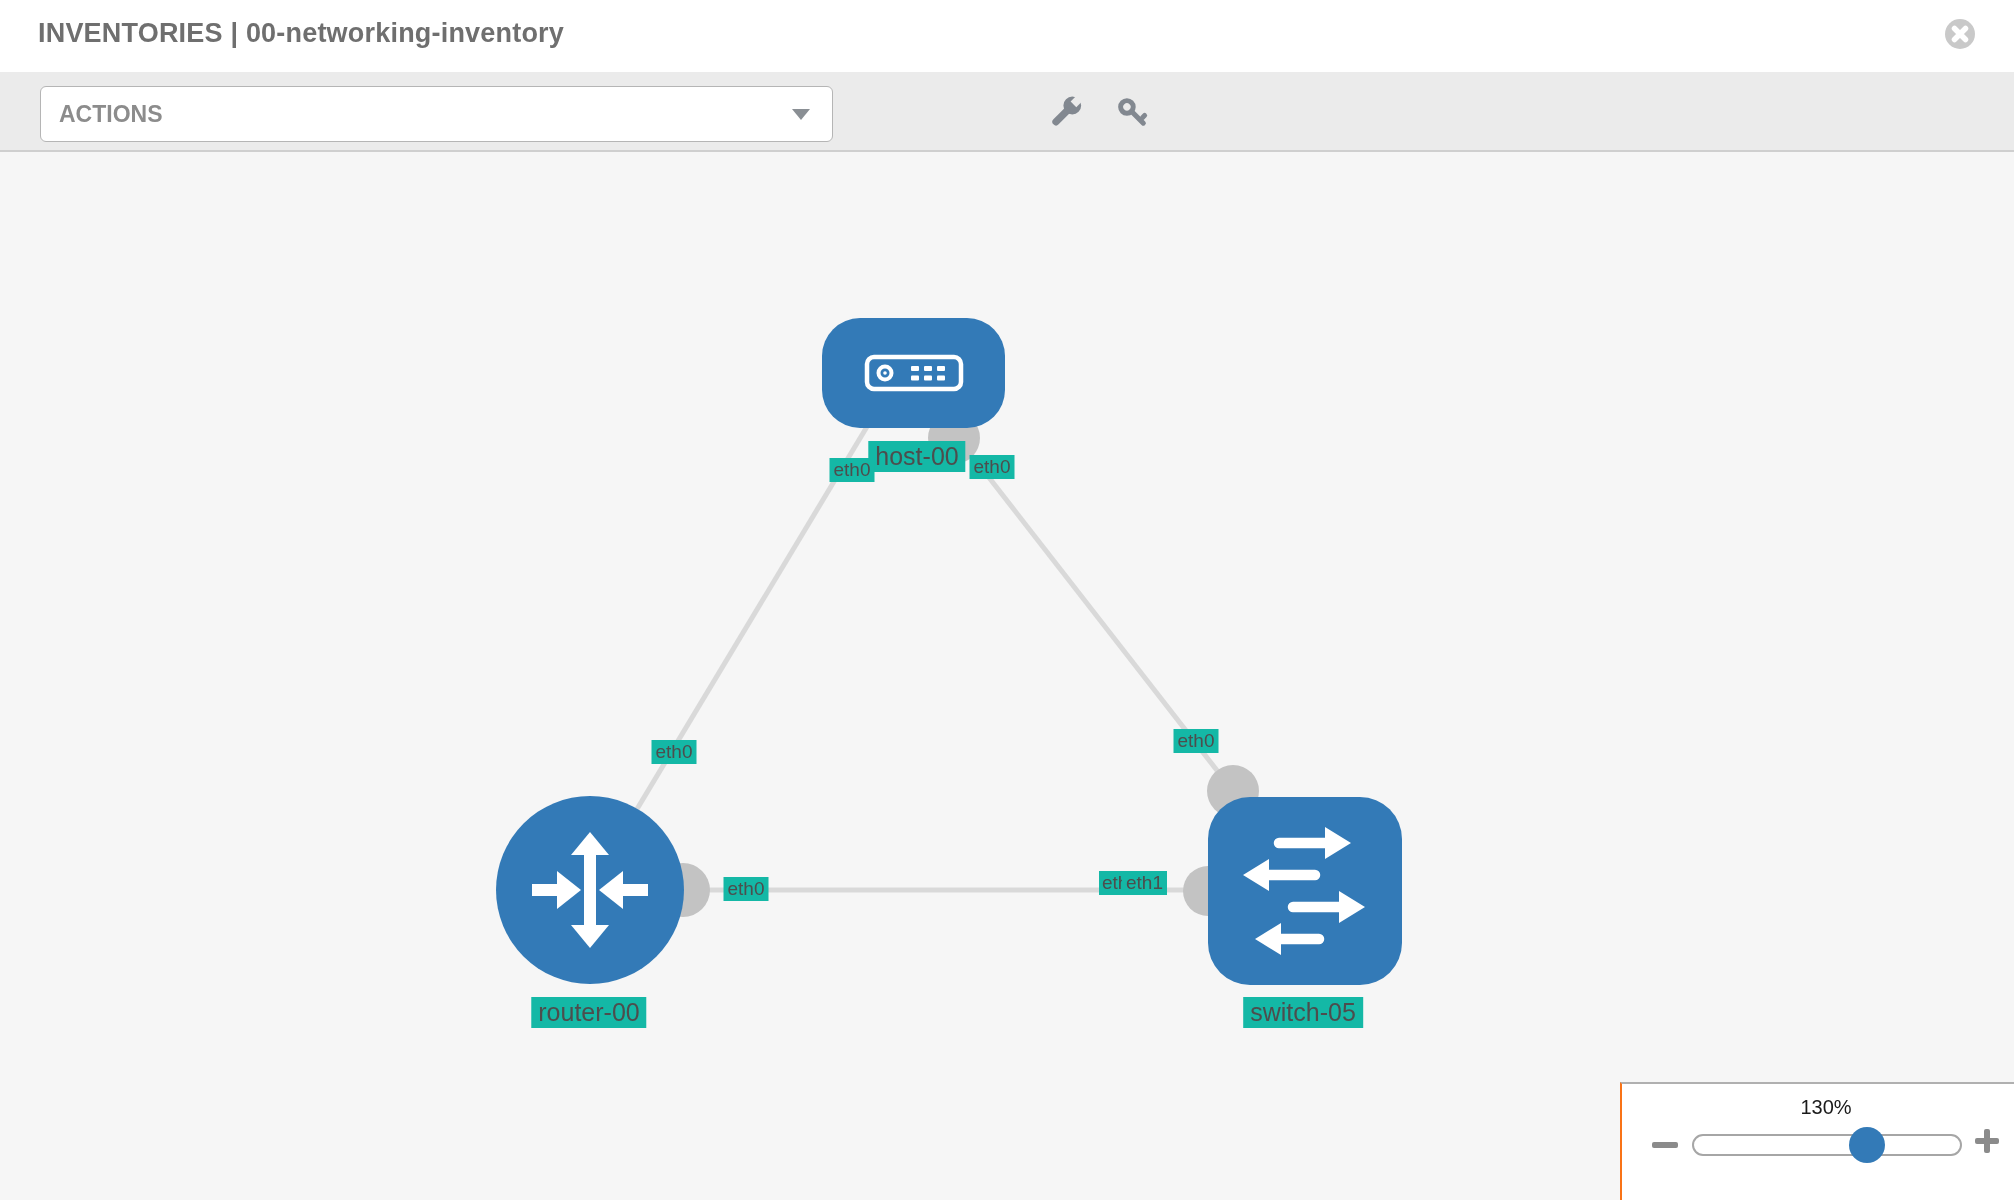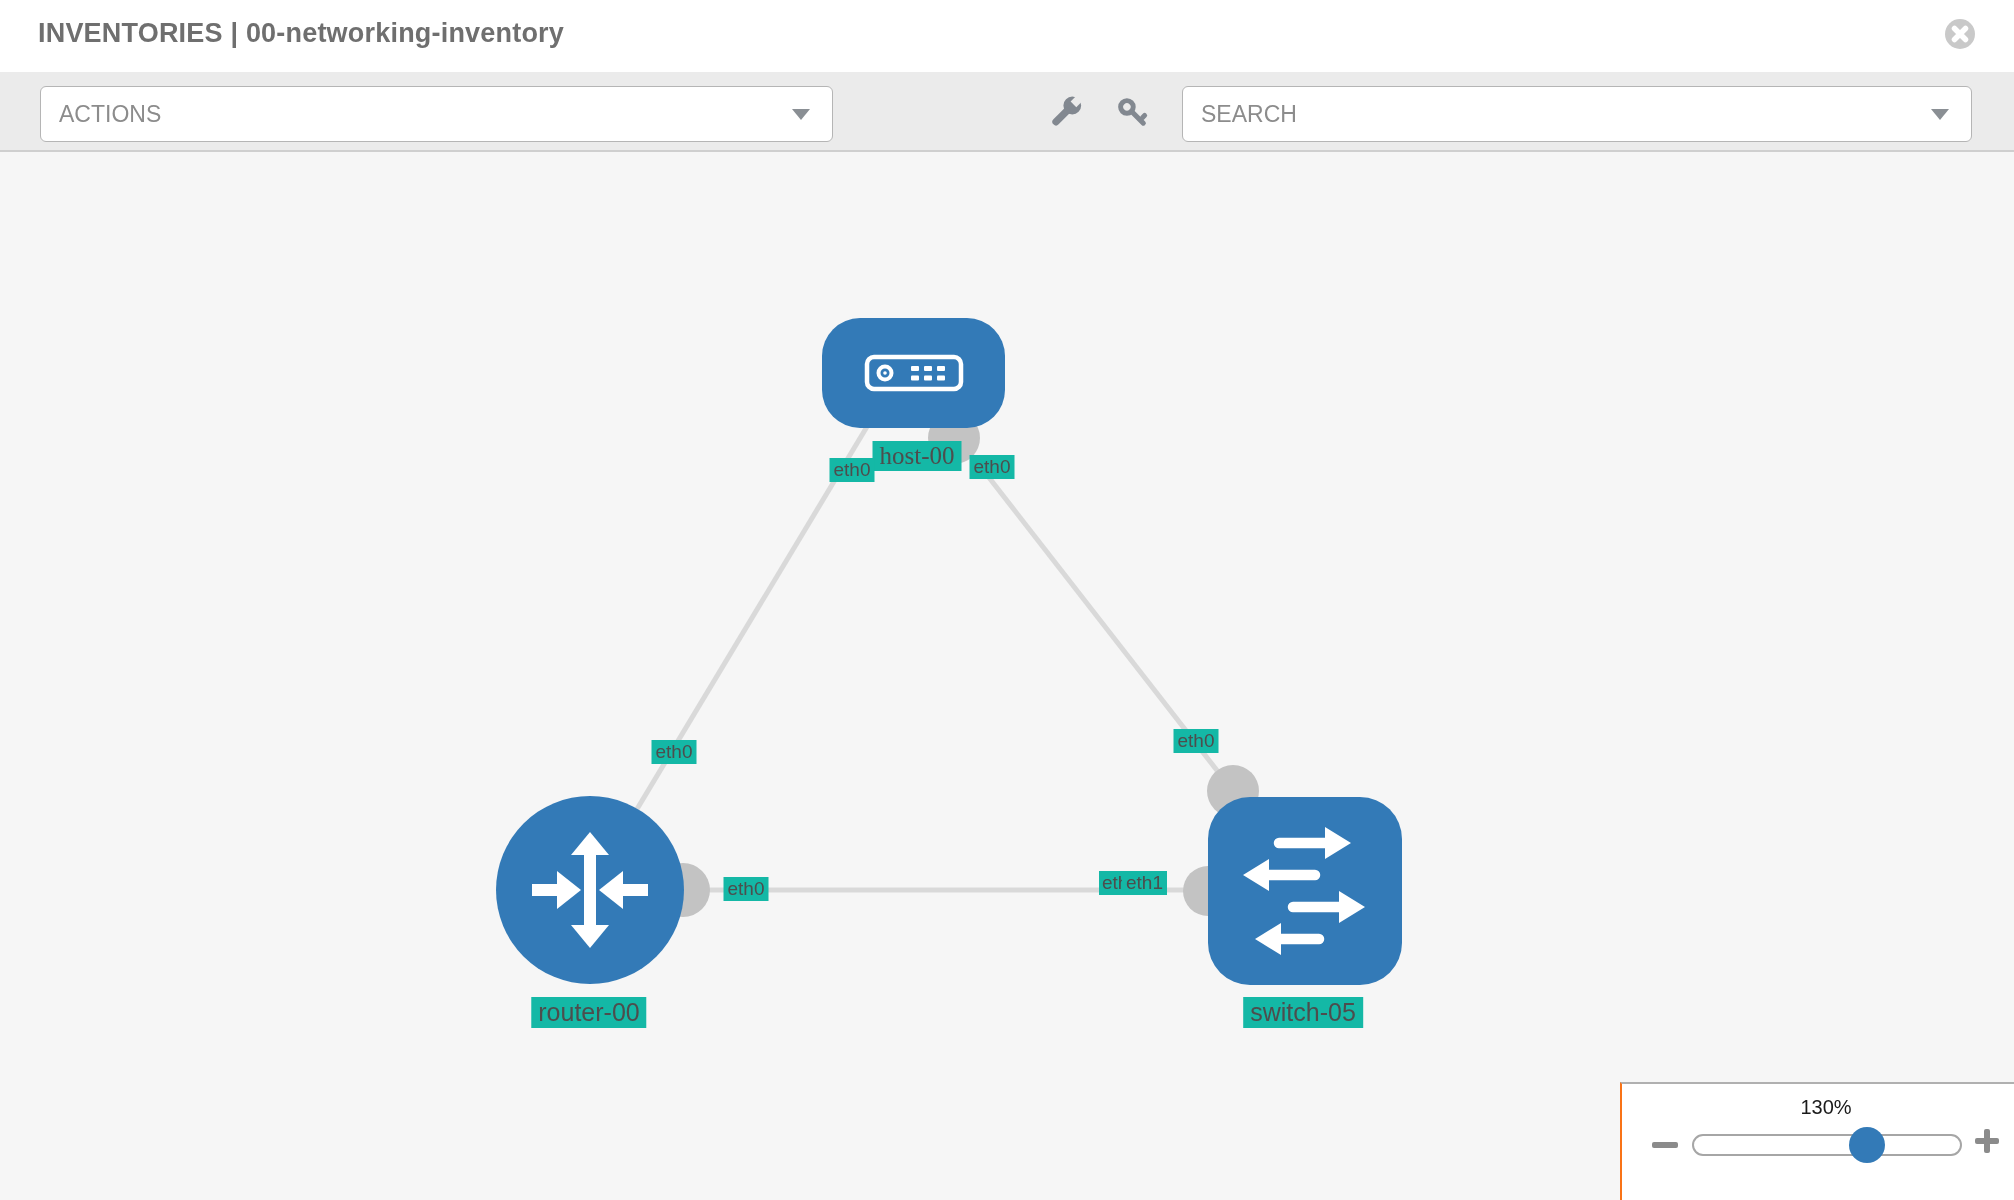--- a/index.html
+++ b/index.html
@@ -5,21 +5,21 @@
   * { margin:0; padding:0; box-sizing:border-box; }
   html,body { width:2014px; height:1200px; font-family:"Liberation Sans", sans-serif; background:#f6f6f6; overflow:hidden; }
   .app { position:relative; width:2014px; height:1200px; }
 
   
   .hdr { position:absolute; left:0; top:0; width:2014px; height:72px; background:#ffffff; z-index:10; }
   .hdr h1 { position:absolute; left:38px; top:18px; font-size:27px; font-weight:700; color:#6f6f6f; letter-spacing:0.2px; }
   .close-btn { position:absolute; left:1944px; top:18px; width:32px; height:32px; border:none; background:transparent; cursor:pointer; }
 
   
-  .toolbar { position:absolute; left:0; top:72px; width:2014px; height:80px; background:#ebebeb; border-bottom:2px solid #cfcfcf; z-index:10; }
+  .toolbar { position:absolute; left:0; top:72px; width:2014px; height:80px; background:#ebebeb; border-bottom:2px solid #cfcfcf; z-index:10;font-weight:bold; }
   .select { position:absolute; top:14px; height:56px; background:#fff; border:1px solid #b5b5b5; border-radius:6px; display:flex; align-items:center; cursor:pointer; }
   .select .sel-label { margin-left:18px; font-size:23px; color:#8c8c8c; }
   .caret { position:absolute; right:22px; top:50%; margin-top:-5px; width:0; height:0;
            border-left:9px solid transparent; border-right:9px solid transparent; border-top:11px solid #8a8f94; }
   .sel-actions { left:40px; width:793px; }
   .sel-search  { left:1182px; width:790px; }
   .tool-btn { position:absolute; top:94px; width:40px; height:40px; border:none; background:transparent; cursor:pointer; padding:0; }
   .tool-wrench { left:1046px; } .tool-key { left:1114px; }
   .tool-btn { top:22px; }
 
@@ -86,24 +86,20 @@
     <button class="tool-btn tool-key">
       <svg width="40" height="40" viewBox="0 0 36 36">
         <g transform="rotate(-45 18 18)">
           <circle cx="18" cy="9" r="5.6" fill="none" stroke="#828890" stroke-width="4.6"></circle>
           <rect x="15.8" y="14" width="4.6" height="18" rx="2.2" fill="#828890"></rect>
           <rect x="19" y="23.5" width="7" height="4.4" rx="2" fill="#828890"></rect>
         </g>
       </svg>
     </button>
 
-    <div class="select sel-search">
-      <span class="sel-label">SEARCH</span>
-      <span class="caret"></span>
-    </div>
   </div>
 
   <div class="canvas">
 
     <svg class="net-svg" viewBox="0 0 2014 1200">
       <line x1="868" y1="425" x2="616" y2="844" stroke="#d9d9d9" stroke-width="5"></line>
       <line x1="952" y1="430" x2="1233" y2="791" stroke="#d9d9d9" stroke-width="5"></line>
       <line x1="660" y1="890" x2="1210" y2="890" stroke="#d9d9d9" stroke-width="5"></line>
       <circle cx="954" cy="438" r="26" fill="#c3c3c3"></circle>
       <circle cx="683" cy="890" r="27" fill="#c3c3c3"></circle>
@@ -143,21 +139,21 @@
         <polygon points="116,18 90,2 90,34" fill="#ffffff"></polygon>
         <path d="M80 50 L32 50" stroke="#ffffff" stroke-width="10.5" stroke-linecap="round"></path>
         <polygon points="8,50 34,34 34,66" fill="#ffffff"></polygon>
         <path d="M58 82 L106 82" stroke="#ffffff" stroke-width="10.5" stroke-linecap="round"></path>
         <polygon points="130,82 104,66 104,98" fill="#ffffff"></polygon>
         <path d="M84 114 L44 114" stroke="#ffffff" stroke-width="10.5" stroke-linecap="round"></path>
         <polygon points="20,114 46,98 46,130" fill="#ffffff"></polygon>
       </svg>
     </div>
 
-    <span class="lbl node-lbl" style="left:917px; top:287px;font-family:Liberation Serif, serif;">host-00</span>
+    <span class="lbl node-lbl" style="left:917px; top:287px;">host-00</span>
     <span class="lbl node-lbl" style="left:589px; top:843px;">router-00</span>
     <span class="lbl node-lbl" style="left:1303px; top:843px;">switch-05</span>
 
     <span class="lbl if-lbl" style="left:852px;  top:304px;">eth0</span>
     <span class="lbl if-lbl" style="left:992px;  top:301px;">eth0</span>
     <span class="lbl if-lbl" style="left:674px;  top:586px;">eth0</span>
     <span class="lbl if-lbl" style="left:1196px; top:575px;">eth0</span>
     <span class="lbl if-lbl" style="left:746px;  top:723px;">eth0</span>
     <span class="lbl if-lbl if-clip" style="left:1099px; top:717px;">eth1</span>
     <span class="lbl if-lbl if-over" style="left:1122px; top:717px;">eth1</span>

